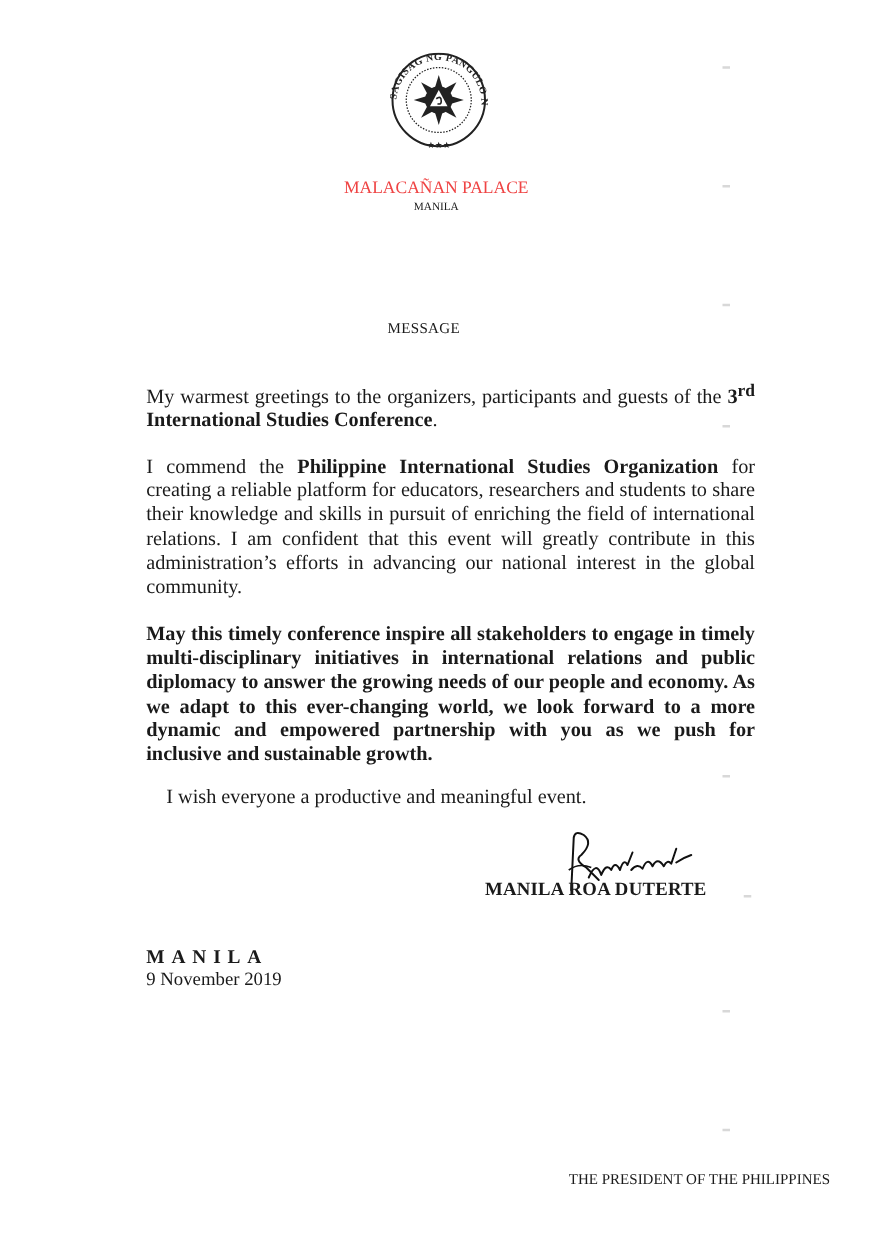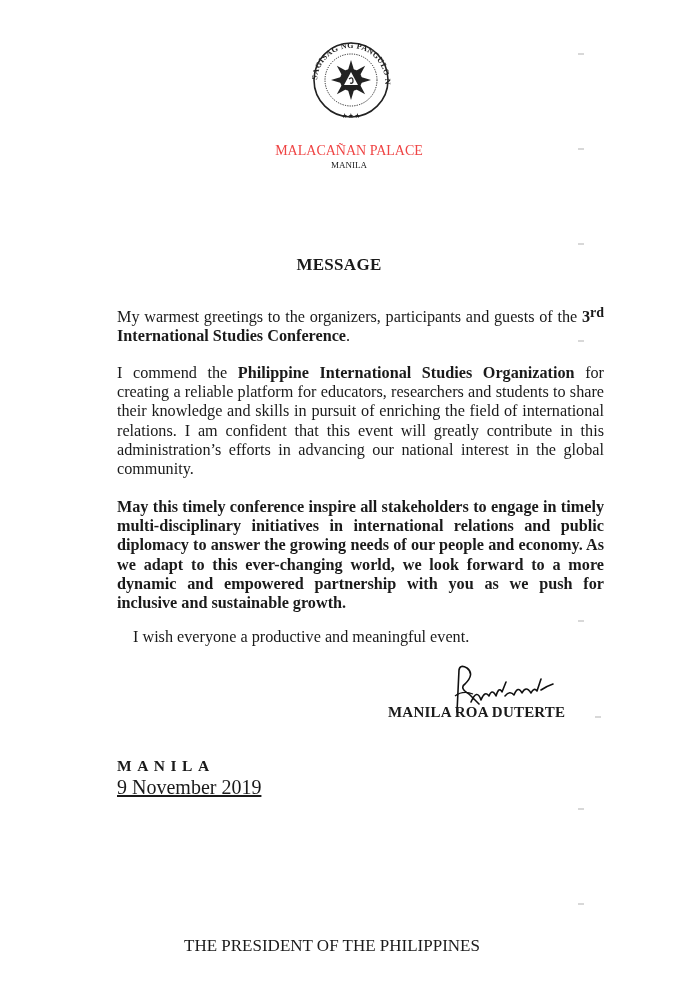--- a/index.html
+++ b/index.html
@@ -40,22 +40,22 @@
       text-align: center;
       font-size: 9px;
       color: #1a1a1a;
     }
     .heading {
       position: absolute;
       left: 0;
       width: 678px;
       top: 255px;
       text-align: center;
-      font-size: 17px;
-      font-weight: bold;
+      font-size: 12px;
+      font-weight: normal;
       letter-spacing: 0.3px;
     }
     .body-text {
       position: absolute;
       left: 117px;
       width: 487px;
       font-size: 16.2px;
       line-height: 19.2px;
       text-align: justify;
       text-align-last: left;
@@ -91,30 +91,29 @@
       left: 117px;
       top: 757px;
       font-size: 15.5px;
       font-weight: bold;
       letter-spacing: 5.5px;
     }
     .date {
       position: absolute;
       left: 117px;
       top: 776px;
-      font-size: 20px;
-      text-decoration: underline;
+      font-size: 15px;
     }
     .footer {
       position: absolute;
       left: 0;
       width: 664px;
       top: 936px;
-      text-align: center;
-      font-size: 17px;
+      text-align: right;
+      font-size: 12px;
       color: #1a1a1a;
     }
     .speck {
       position: absolute;
       width: 6px;
       height: 2px;
       background: #d8d8d8;
     }
   </style>
 </head>

